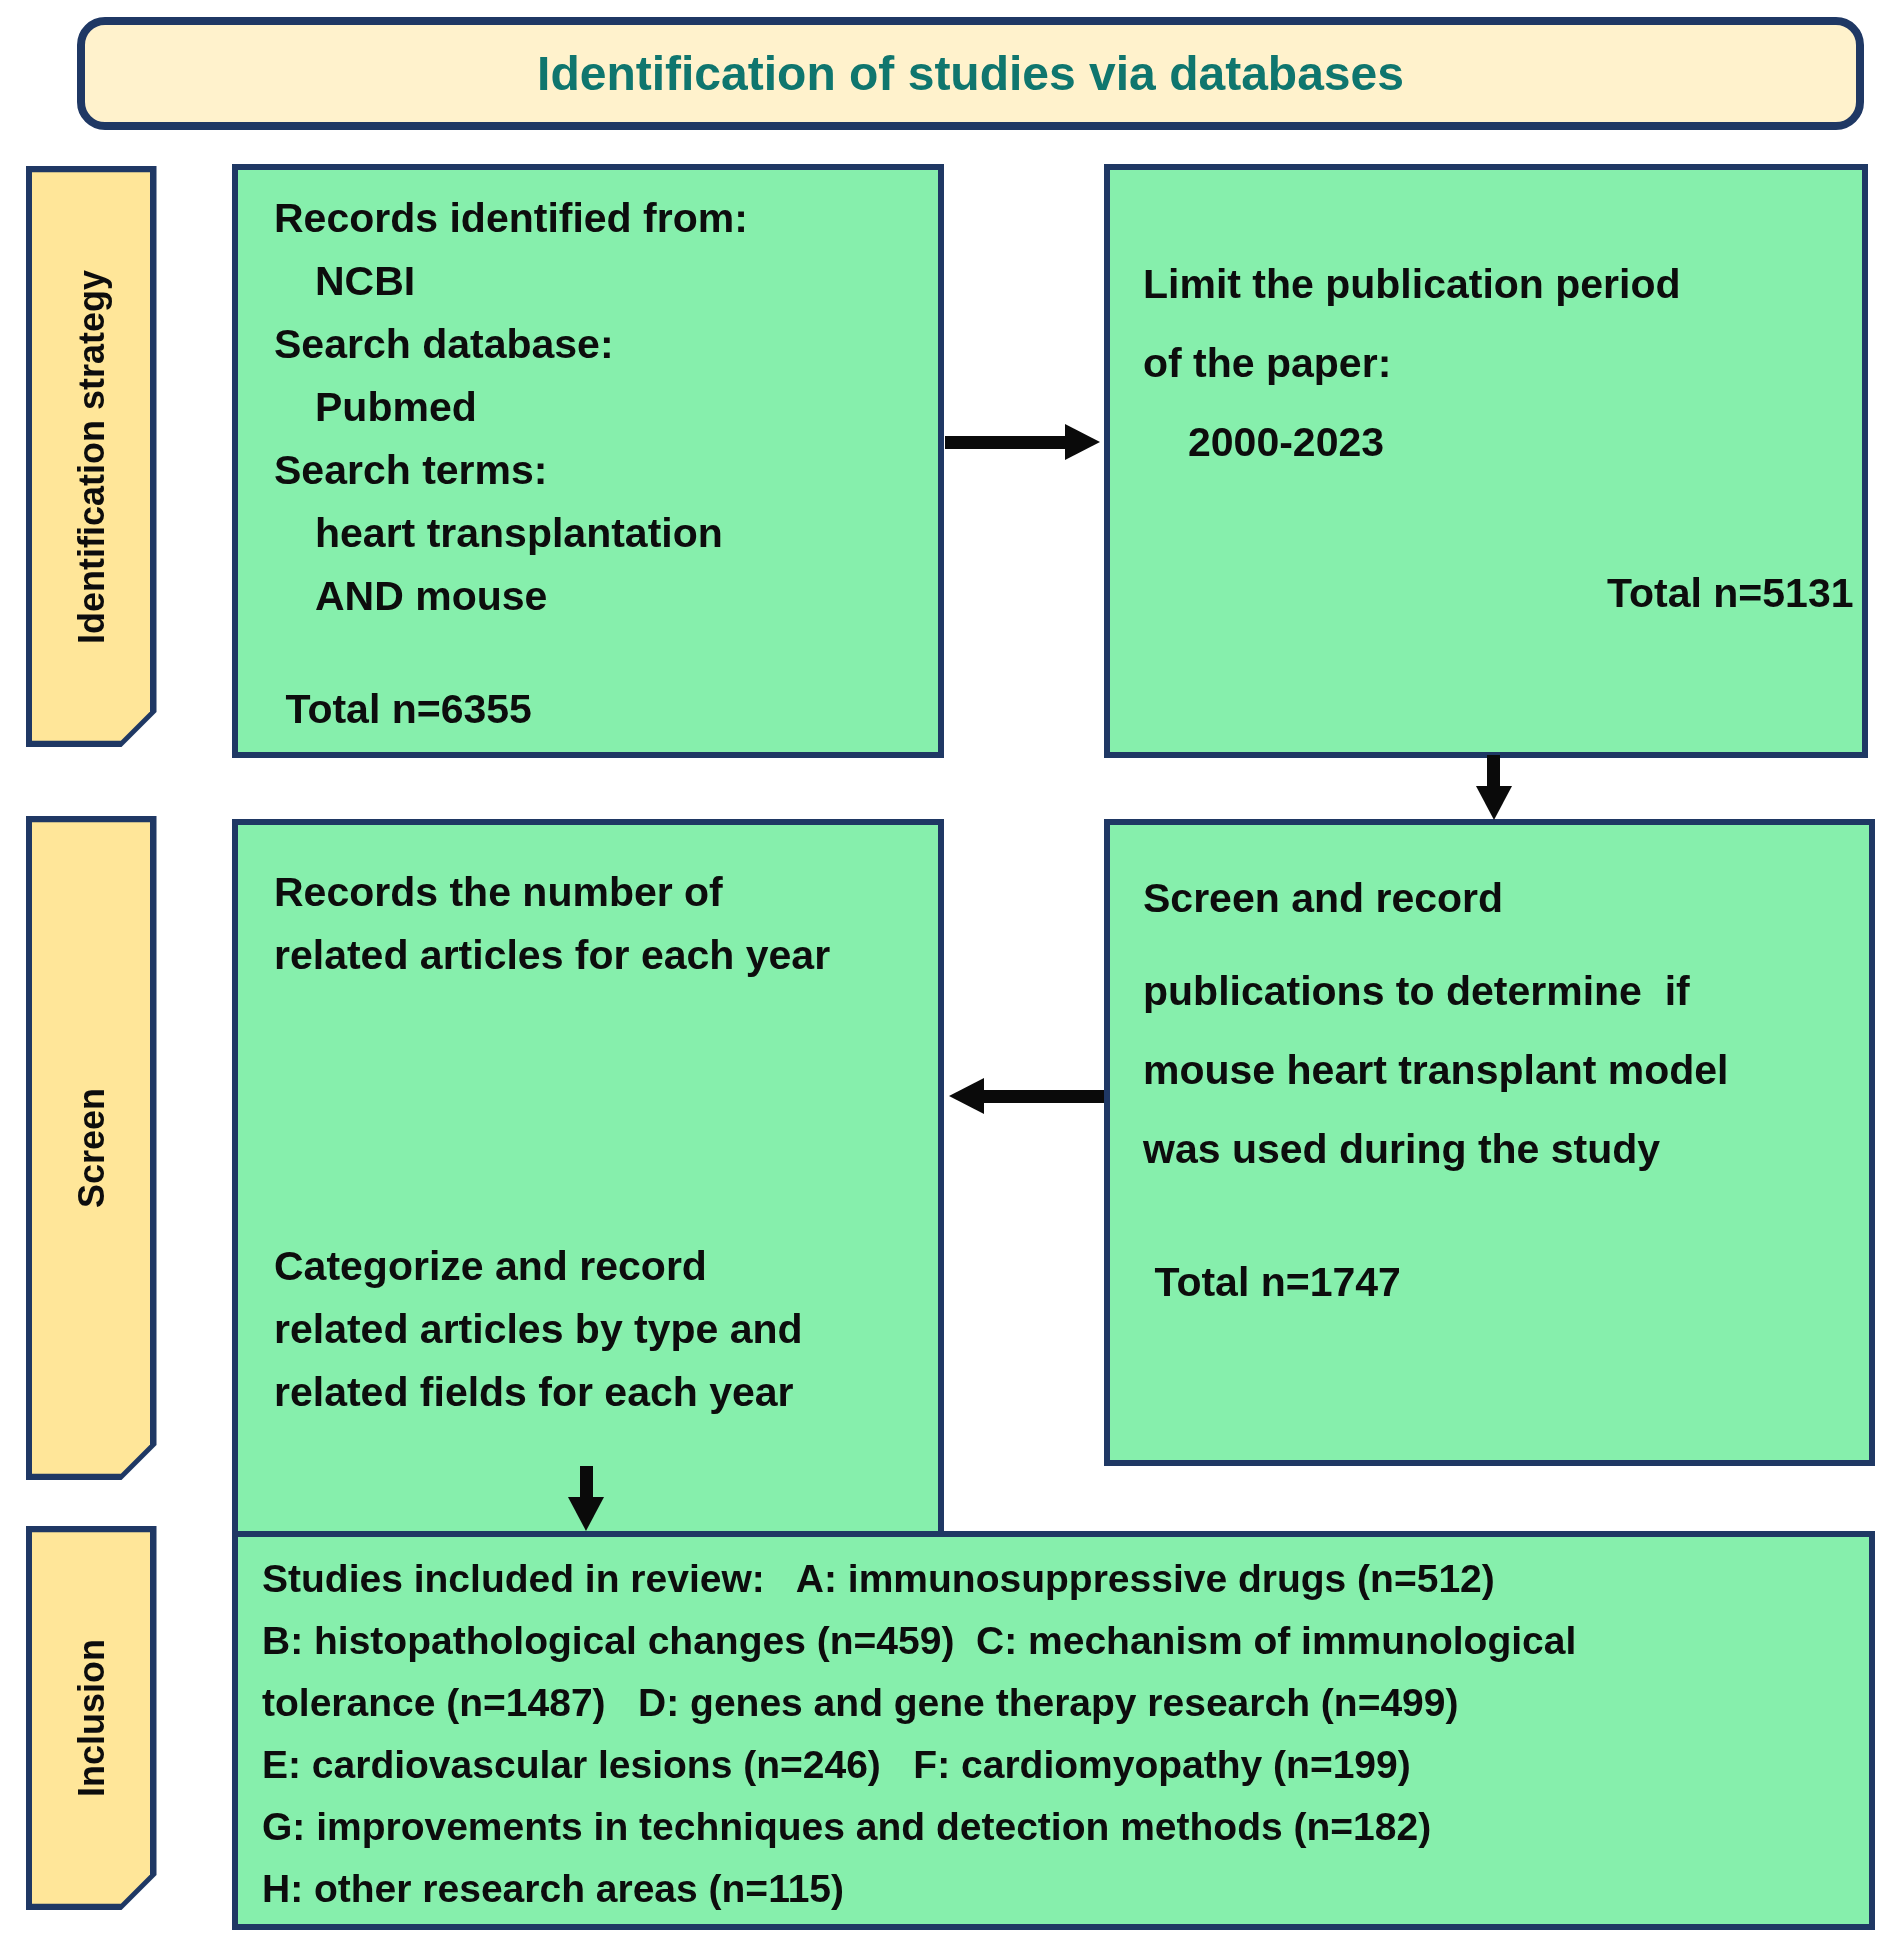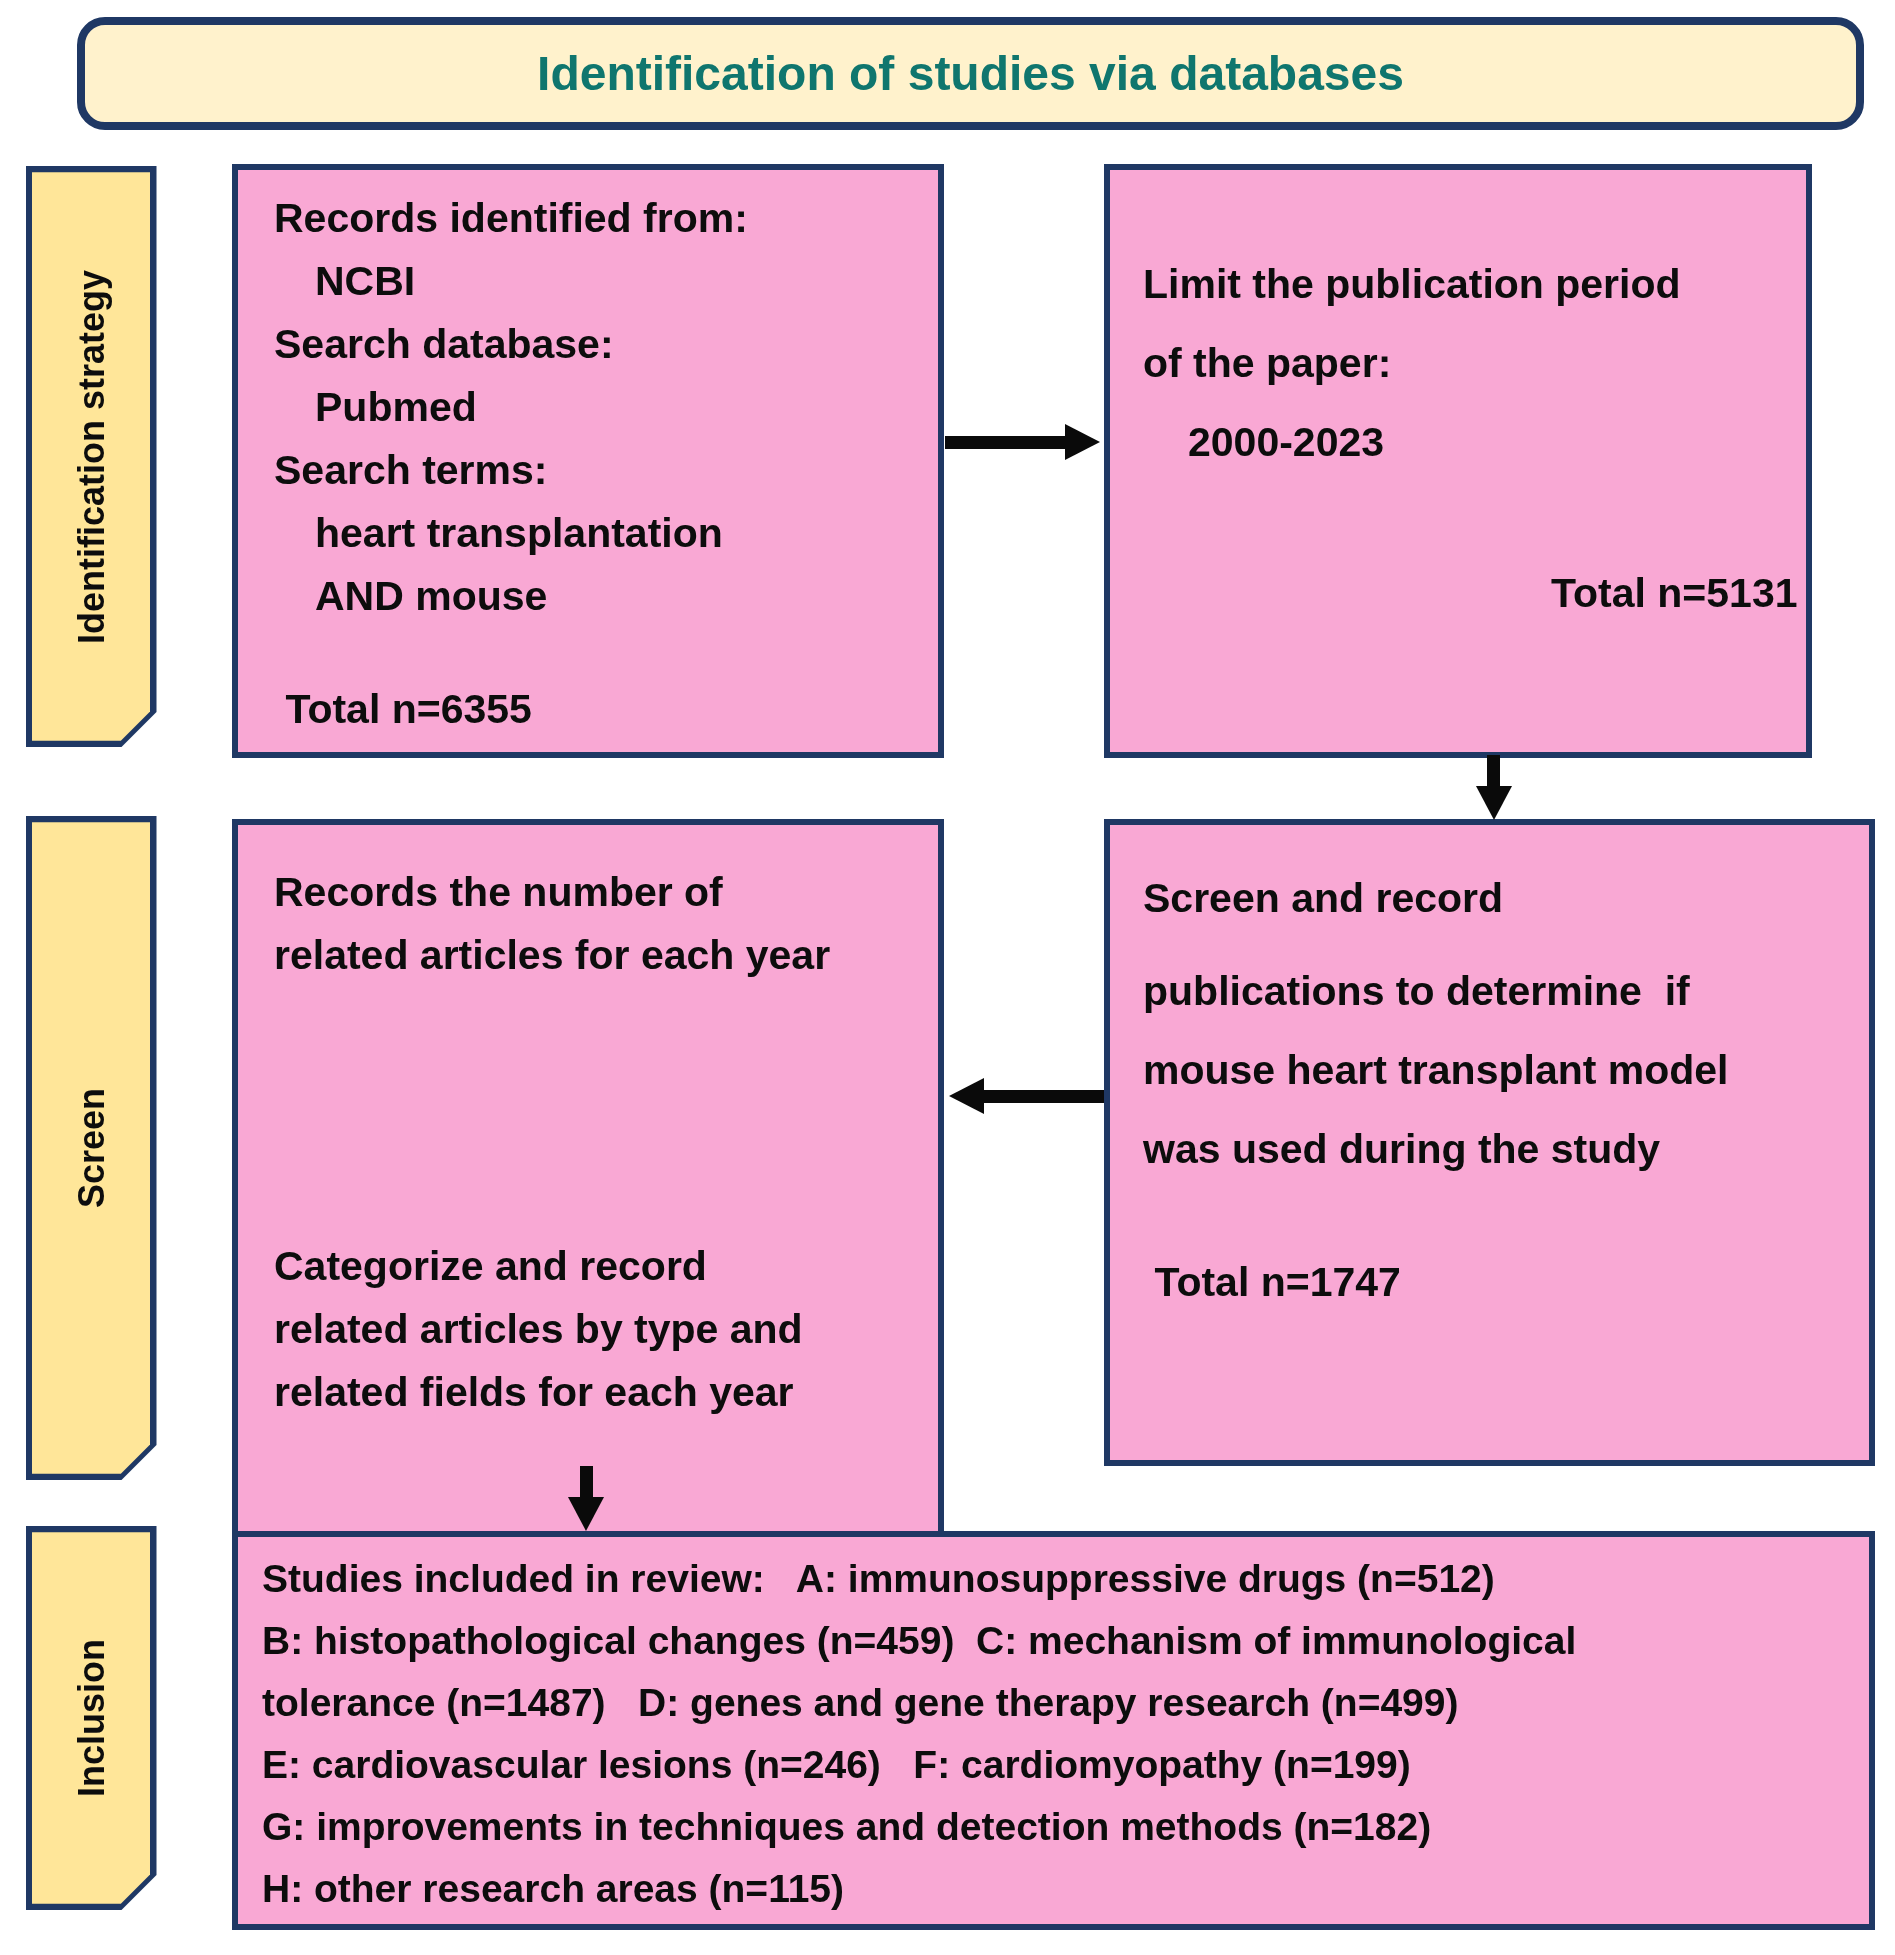--- a/index.html
+++ b/index.html
@@ -47,30 +47,30 @@
     display: flex; align-items: center; justify-content: center;
     writing-mode: vertical-rl;
     transform: rotate(180deg);
     font-size: 36px;
     color: #0d0d0d;
   }
 
   
   .bluebox {
     position: absolute;
-    background: #f9a8d4;
+    background: #86efac;
     border: 6.2px solid #1f3864;
     font-size: 41px;
     color: #0d0d0d;
   }
   .line { white-space: pre; }
   .indent { padding-left: 41px; }
 
   #box-identification { left: 232px;  top: 164px;  width: 712px; height: 594px; padding: 17px 8.5px 0 36px;  line-height: 63px; }
-  #box-limit          { left: 1104px; top: 164px;  width: 708px; height: 594px; padding: 75px 8.5px 0 33px; line-height: 79px; }
+  #box-limit          { left: 1104px; top: 164px;  width: 764px; height: 594px; padding: 75px 8.5px 0 33px; line-height: 79px; }
   #box-limit .indent  { padding-left: 45px; }
   #box-record         { left: 232px;  top: 819px; width: 712px; height: 830px; padding: 36px 8.5px 0 36px;  line-height: 63px; }
   #box-screenpub      { left: 1104px; top: 819px; width: 771px; height: 647px; padding: 34px 8.5px 0 33px;  line-height: 79px; }
   #box-included       { left: 232px;  top: 1531px; width: 1643px; height: 399px;  padding: 11.3px 5.7px 0 24px;  line-height: 62px; font-size: 39px; }
 
   .total-id        { margin-top: 50px; }
   .total-limit     { margin-top: 72px; text-align: right; }
   .total-screenpub { margin-top: 54px; }
   .gap-record      { height: 248px; }
   .lead-screenpub  { margin-bottom: 14px; }

